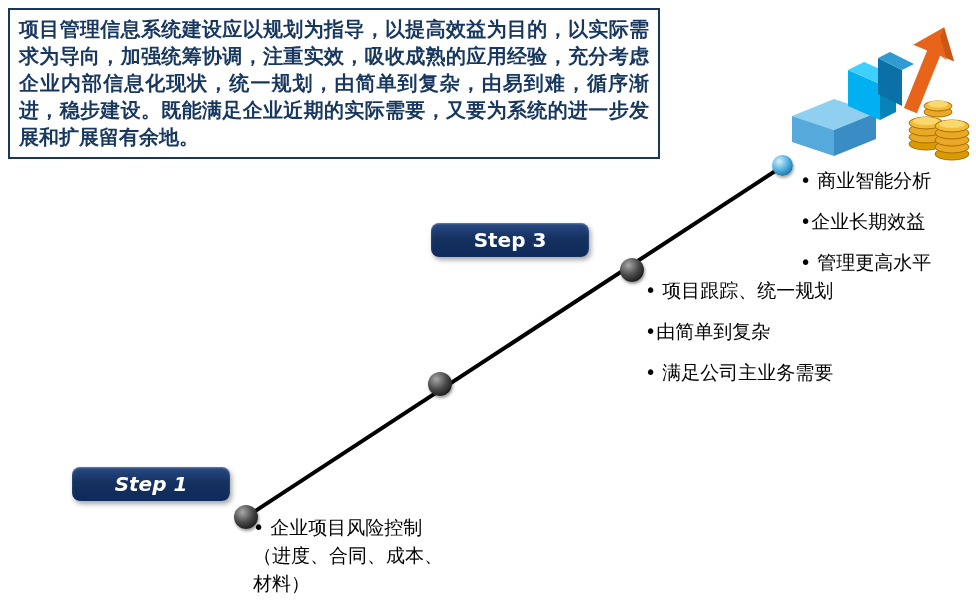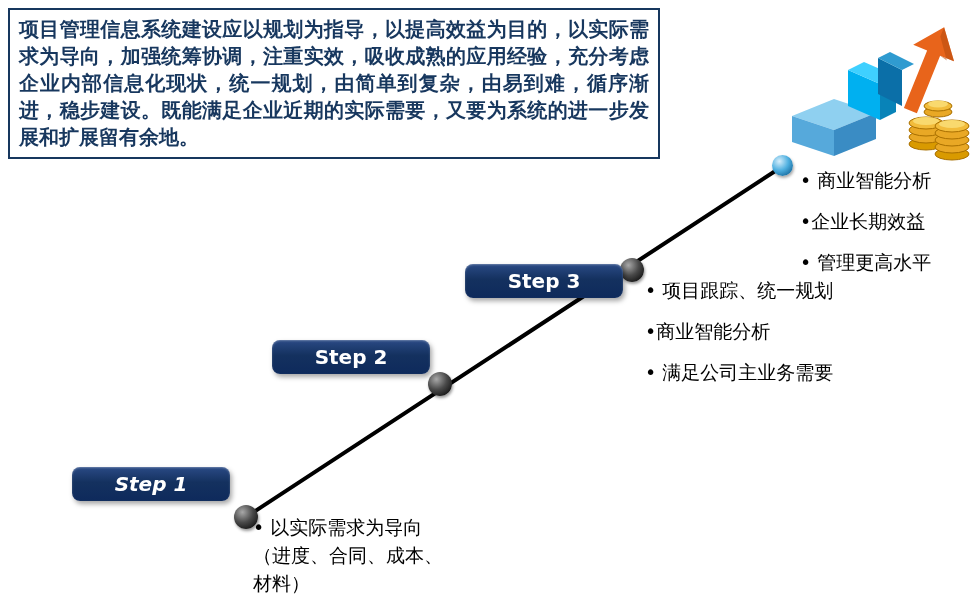--- a/index.html
+++ b/index.html
@@ -24,21 +24,21 @@
   
   .step-badge{
     position:absolute;width:158px;height:34px;border-radius:8px;
     background:linear-gradient(#2a4a85 0%,#14315f 45%,#0e2a5c 100%);
     box-shadow:inset 0 1px 2px rgba(255,255,255,.3), 2px 3px 5px rgba(0,0,0,.35);
     color:#ffffff;font-weight:bold;font-size:20px;
     display:flex;align-items:center;justify-content:center;
   }
   .badge-1{left:72px;top:467px;font-style:italic;}
   .badge-2{left:272px;top:340px;}
-  .badge-3{left:465px;top:223px;margin-top:41px;}
+  .badge-3{left:431px;top:223px;}
 
   
   .sphere{
     position:absolute;width:24px;height:24px;border-radius:50%;
     background:radial-gradient(circle at 35% 30%, #a8a8a8 0%, #4a4a4a 45%, #111 85%);
     box-shadow:1px 2px 3px rgba(0,0,0,.4);
   }
   .sphere-1{left:234px;top:505px;}
   .sphere-2{left:428px;top:372px;}
   .sphere-3{left:620px;top:258px;}
@@ -73,39 +73,36 @@
   </svg>
 
   <div class="sphere sphere-1"></div>
   <div class="sphere sphere-2"></div>
   <div class="sphere sphere-3"></div>
   <div class="sphere-blue"></div>
 
   <div class="step-badge badge-1">
     <span>Step 1</span>
   </div>
-  <div class="step-badge badge-2">
-    <span>Step 2</span>
-  </div>
   <div class="step-badge badge-3">
     <span>Step 3</span>
   </div>
 
   <div class="bullet-list list-step1">
-    <p class="bullet-item">• 以实际需求为导向
+    <p class="bullet-item">• 企业项目风险控制
 （进度、合同、成本、
 材料）</p>
   </div>
 
   <div class="bullet-list list-step2">
   </div>
 
   <div class="bullet-list list-step3">
     <p class="bullet-item">• 项目跟踪、统一规划</p>
-    <p class="bullet-item">•商业智能分析</p>
+    <p class="bullet-item">•由简单到复杂</p>
     <p class="bullet-item">• 满足公司主业务需要</p>
   </div>
 
   <div class="bullet-list list-summit">
     <p class="bullet-item">• 商业智能分析</p>
     <p class="bullet-item">•企业长期效益</p>
     <p class="bullet-item">• 管理更高水平</p>
   </div>
 
   <svg class="clipart" viewBox="0 0 196 146">

